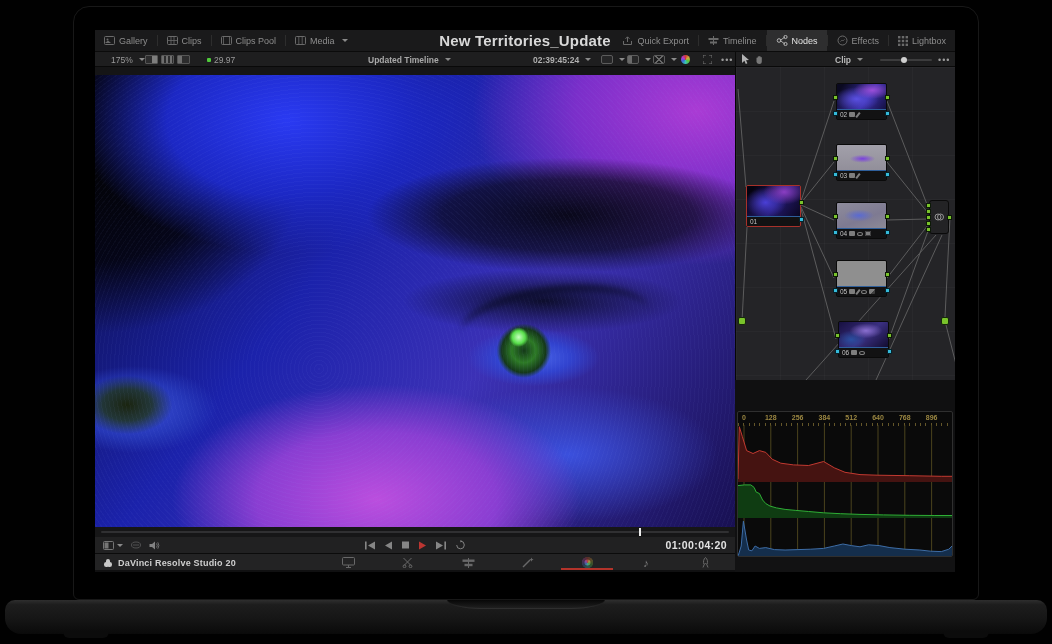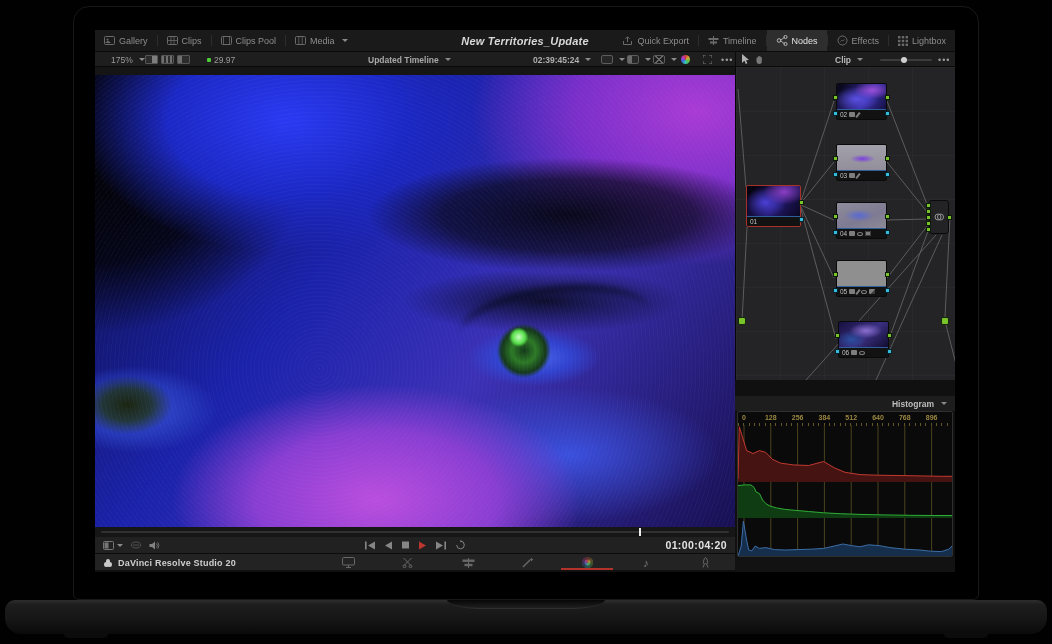--- a/index.html
+++ b/index.html
@@ -24,21 +24,21 @@
 
   
   .top-bar{position:absolute;left:0;top:0;width:860px;height:22px;background:#1a1a1b;
            border-bottom:1px solid #0b0b0b;display:flex;align-items:center;}
   .tb-group{display:flex;align-items:center;height:100%;}
   .tb-group.right{position:absolute;right:0;top:0;}
   .tb-btn{display:flex;align-items:center;gap:4px;padding:0 9px;height:100%;color:#8d8d8d;font-size:9px;white-space:nowrap;}
   .tb-btn.active{background:#2e2e2f;color:#e2e2e2;}
   .tb-sep{width:1px;height:11px;background:#2d2d2d;}
   .tb-title{position:absolute;left:50%;transform:translateX(-50%);color:#d8d8d8;
-            font-size:11px;font-weight:bold;letter-spacing:.2px;font-style:italic;}
+            font-size:15px;font-weight:bold;letter-spacing:.2px;}
   .ic{display:inline-block;line-height:0;opacity:.8;}
   .ic svg{display:block;}
   .caret{width:0;height:0;border-left:3px solid transparent;border-right:3px solid transparent;
          border-top:3px solid #8a8a8a;display:inline-block;margin-left:3px;}
 
   
   .toolbar{position:absolute;left:0;top:22px;width:860px;height:15px;background:#1e1e1f;
            border-bottom:1px solid #090909;font-size:8.5px;color:#9a9a9a;}
   .toolbar .abs{position:absolute;top:0;height:15px;display:flex;align-items:center;gap:3px;}
   .viewbox{width:13px;height:9px;border:1px solid #565656;border-radius:1px;background:#2c2c2d;}
@@ -599,24 +599,20 @@
             </span>
           <span class="cg" style="left:-4px;top:2px"></span>
           <span class="cg" style="left:-4px;top:8px"></span>
           <span class="cg" style="left:-4px;top:14px"></span>
           <span class="cg" style="left:-4px;top:20px"></span>
           <span class="cg" style="left:-4px;top:26px"></span>
           <span class="cg" style="right:-4px;top:14px"></span>
         </div>
       </div>
 
-      <div class="hist-header">
-        <span>Histogram</span>
-        <span class="caret"></span>
-      </div>
       <div class="histogram">
         <div class="axis-row" id="axisrow">
             <span style="left: 6px; color: rgb(155, 135, 66);">0</span>
             <span style="left: 32.8px; color: rgb(155, 135, 66);">128</span>
             <span style="left: 59.6px; color: rgb(155, 135, 66);">256</span>
             <span style="left: 86.4px; color: rgb(155, 135, 66);">384</span>
             <span style="left: 113.2px; color: rgb(155, 135, 66);">512</span>
             <span style="left: 140px; color: rgb(155, 135, 66);">640</span>
             <span style="left: 166.8px; color: rgb(155, 135, 66);">768</span>
             <span style="left: 193.6px; color: rgb(155, 135, 66);">896</span>

